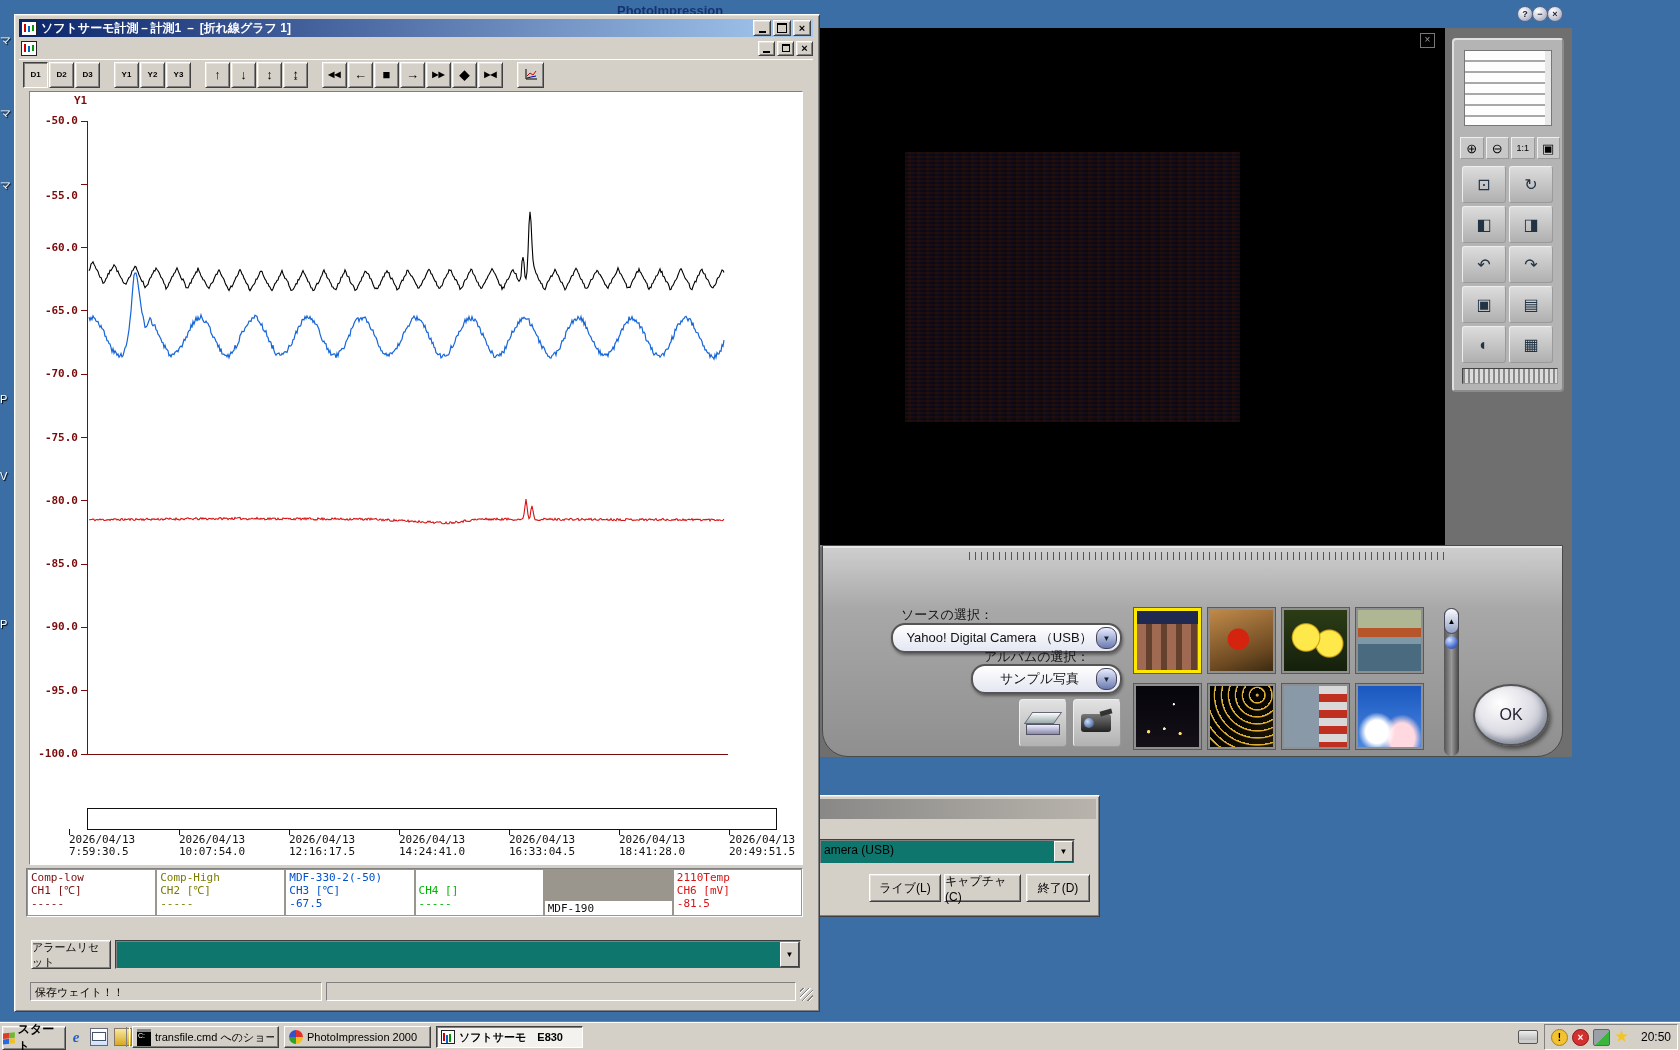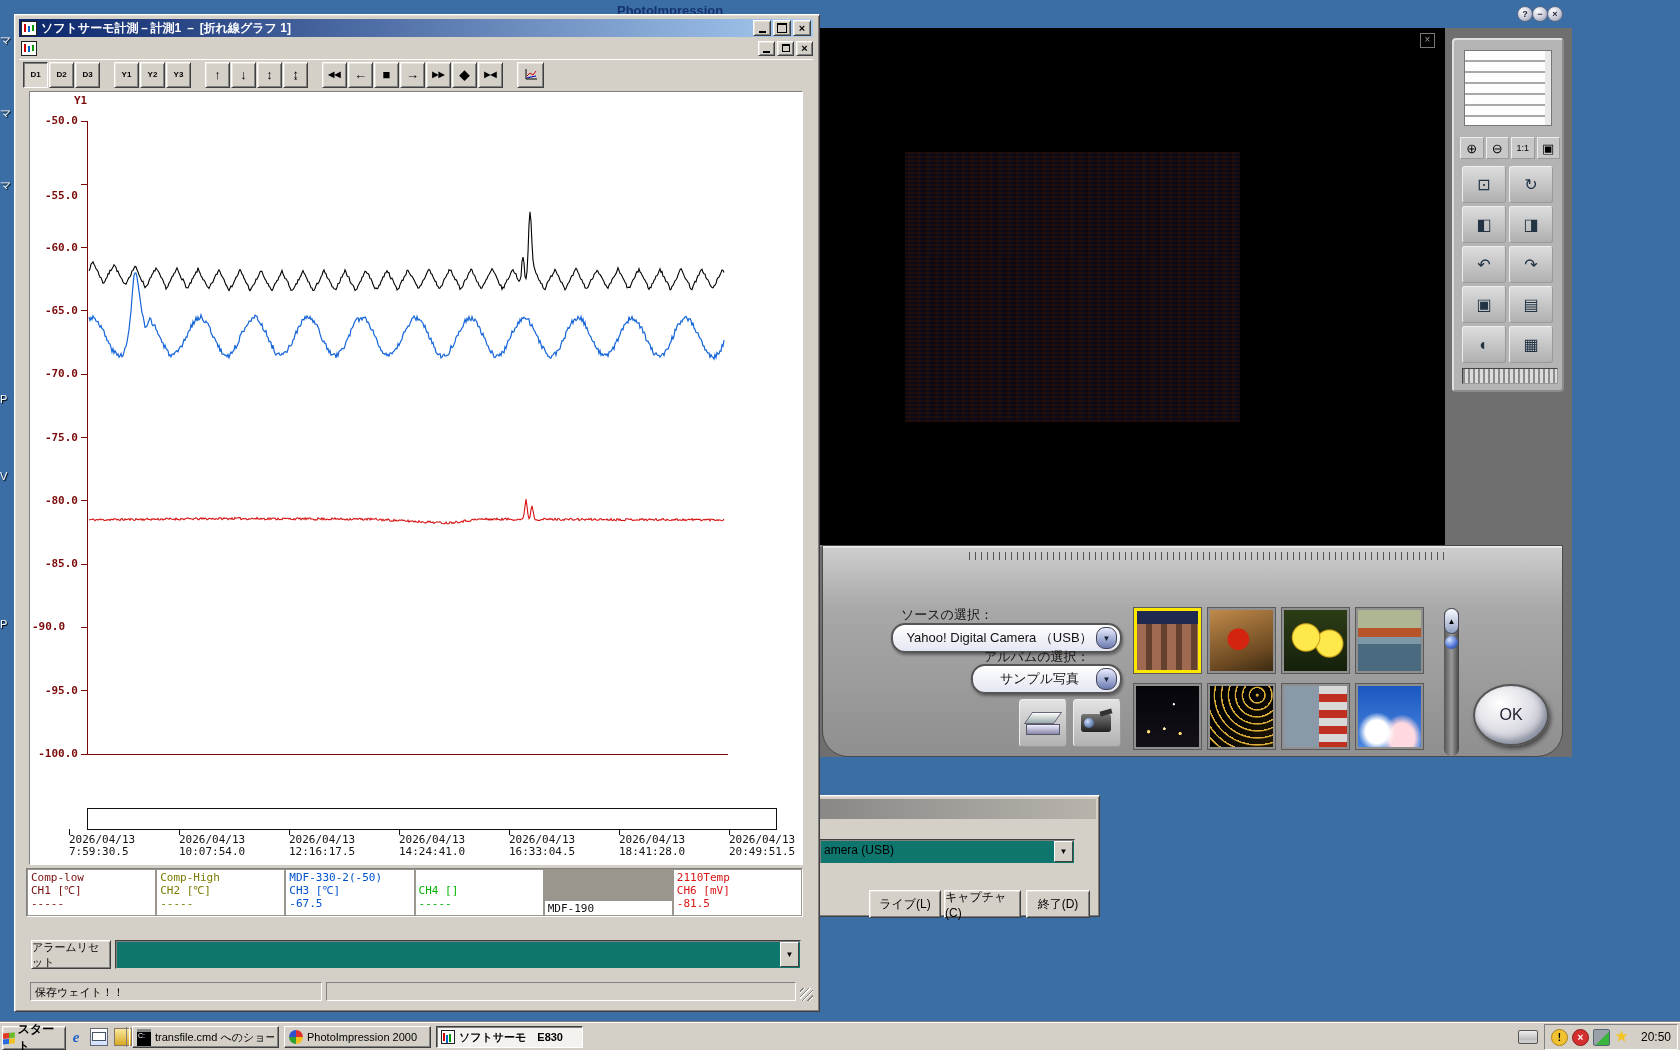--- a/index.html
+++ b/index.html
@@ -128,21 +128,21 @@
   #pi-ok{position:absolute;left:650px;top:138px;width:72px;height:58px;border-radius:50%;
     background:radial-gradient(ellipse at 35% 30%,#ffffff,#dcdce4 50%,#9a9aaa);
     border:2px solid #555;box-shadow:2px 3px 4px rgba(0,0,0,.5), inset -3px -4px 6px #8890a0;
     display:flex;align-items:center;justify-content:center;font-size:16px;color:#223;}
   
   #dlg{position:absolute;left:760px;top:795px;width:338px;height:120px;z-index:20;}
   #dlg-title{position:absolute;left:3px;top:3px;right:3px;height:20px;
     background:linear-gradient(90deg,#7f7f7f,#b8b4ac);}
   #dlg-drop{position:absolute;left:58px;top:43px;width:254px;height:23px;font-size:12px;}
   #dlg-drop .val{position:absolute;left:4px;top:3px;}
-  #dlg-buttons{position:absolute;left:0;top:78px;width:338px;height:26px;margin-top:16px;}
+  #dlg-buttons{position:absolute;left:0;top:78px;width:338px;height:26px;}
   .dlg-btn{position:absolute;font-size:12px;}
   
   #taskbar{position:absolute;left:0;top:1022px;width:1680px;height:28px;background:#d4d0c8;
     border-top:1px solid #fff;box-shadow:0 -1px 0 #808080;z-index:50;}
   #start-btn{position:absolute;left:2px;top:3px;width:62px;height:22px;font-weight:bold;font-size:12px;gap:3px;}
   .winflag{display:inline-block;width:12px;height:11px;background:
      linear-gradient(90deg,#e03a2a 0 50%,#6fba2c 50%),linear-gradient(90deg,#2a6ae0 0 50%,#f0c020 50%);
      background-size:100% 50%;background-repeat:no-repeat;background-position:top,bottom;transform:skewY(-6deg);}
   #quick-launch{position:absolute;left:68px;top:4px;height:20px;display:flex;gap:6px;align-items:center;}
   .ql-ico{width:16px;height:16px;display:inline-flex;align-items:center;justify-content:center;}
@@ -351,21 +351,21 @@
     <div id="y1-label">Y1</div>
     <div id="overview-box"></div>
   <div class="ytick" style="left: 2px; top: 22px; width: 46px; text-align: right;">-50.0</div>
       <div class="ytick" style="left: 2px; top: 85.3px; width: 46px; text-align: right; margin-top: 12px;">-55.0</div>
       <div class="ytick" style="left: 2px; top: 148.6px; width: 46px; text-align: right;">-60.0</div>
       <div class="ytick" style="left: 2px; top: 211.9px; width: 46px; text-align: right;">-65.0</div>
       <div class="ytick" style="left: 2px; top: 275.2px; width: 46px; text-align: right;">-70.0</div>
       <div class="ytick" style="left: 2px; top: 338.5px; width: 46px; text-align: right;">-75.0</div>
       <div class="ytick" style="left: 2px; top: 401.8px; width: 46px; text-align: right;">-80.0</div>
       <div class="ytick" style="left: 2px; top: 465.1px; width: 46px; text-align: right;">-85.0</div>
-      <div class="ytick" style="left: 2px; top: 528.4px; width: 46px; text-align: left;">-90.0</div>
+      <div class="ytick" style="left: 2px; top: 528.4px; width: 46px; text-align: right;">-90.0</div>
       <div class="ytick" style="left: 2px; top: 591.7px; width: 46px; text-align: right;">-95.0</div>
       <div class="ytick" style="left: 2px; top: 655px; width: 46px; text-align: right;">-100.0</div>
       <div class="xtick" style="left: 39px; top: 737px;">
         <div style="position: absolute; left: 0px; top: 0px; width: 1px; height: 6px; background: rgb(17, 17, 17);"></div>
         <div style="padding-top: 5px;">2026/04/13</div>
         <div>7:59:30.5</div>
       </div>
       <div class="xtick" style="left: 149px; top: 737px;">
         <div style="position: absolute; left: 0px; top: 0px; width: 1px; height: 6px; background: rgb(17, 17, 17);"></div>
         <div style="padding-top: 5px;">2026/04/13</div>

